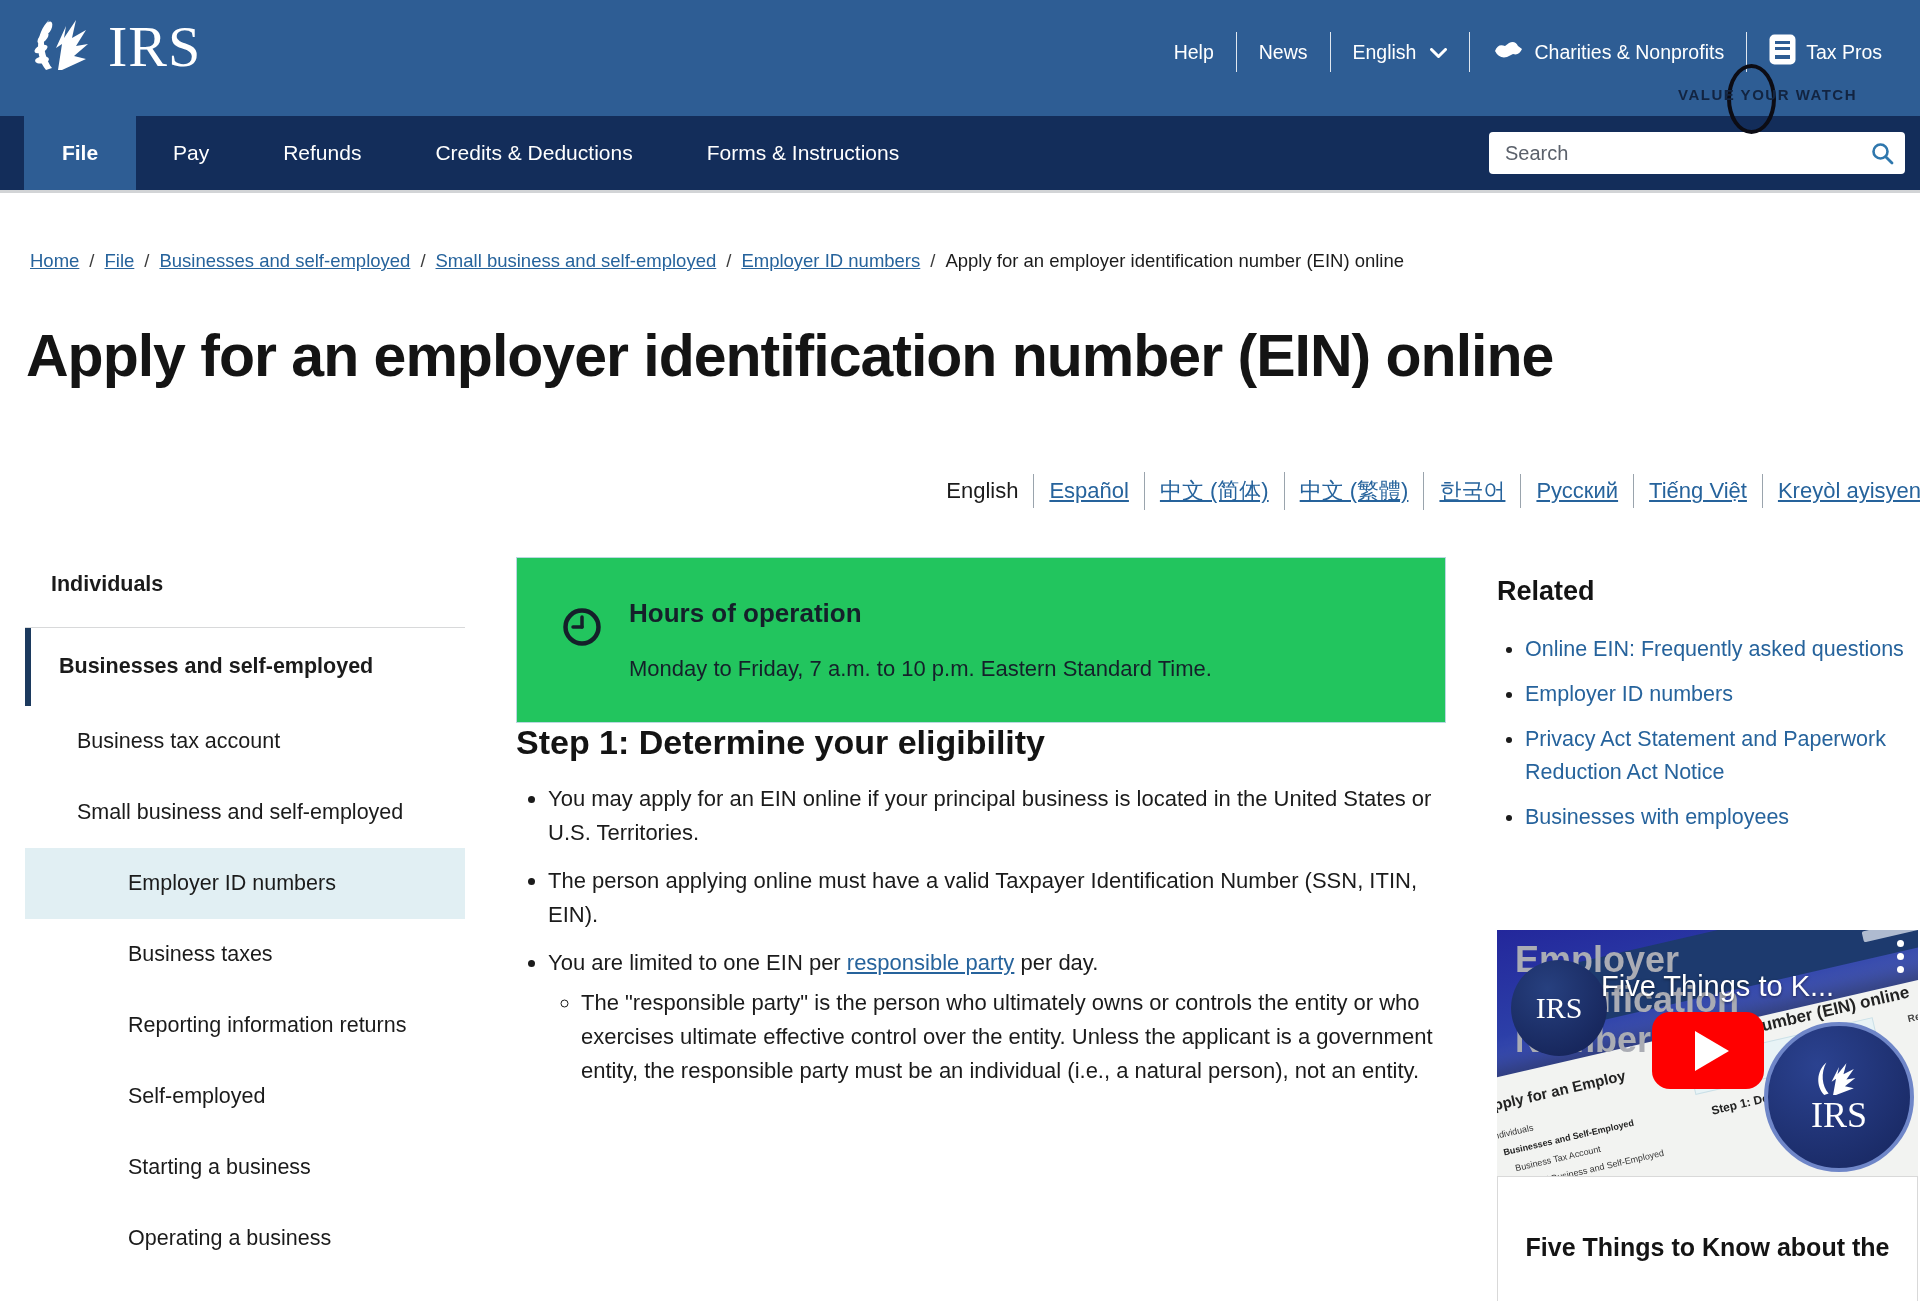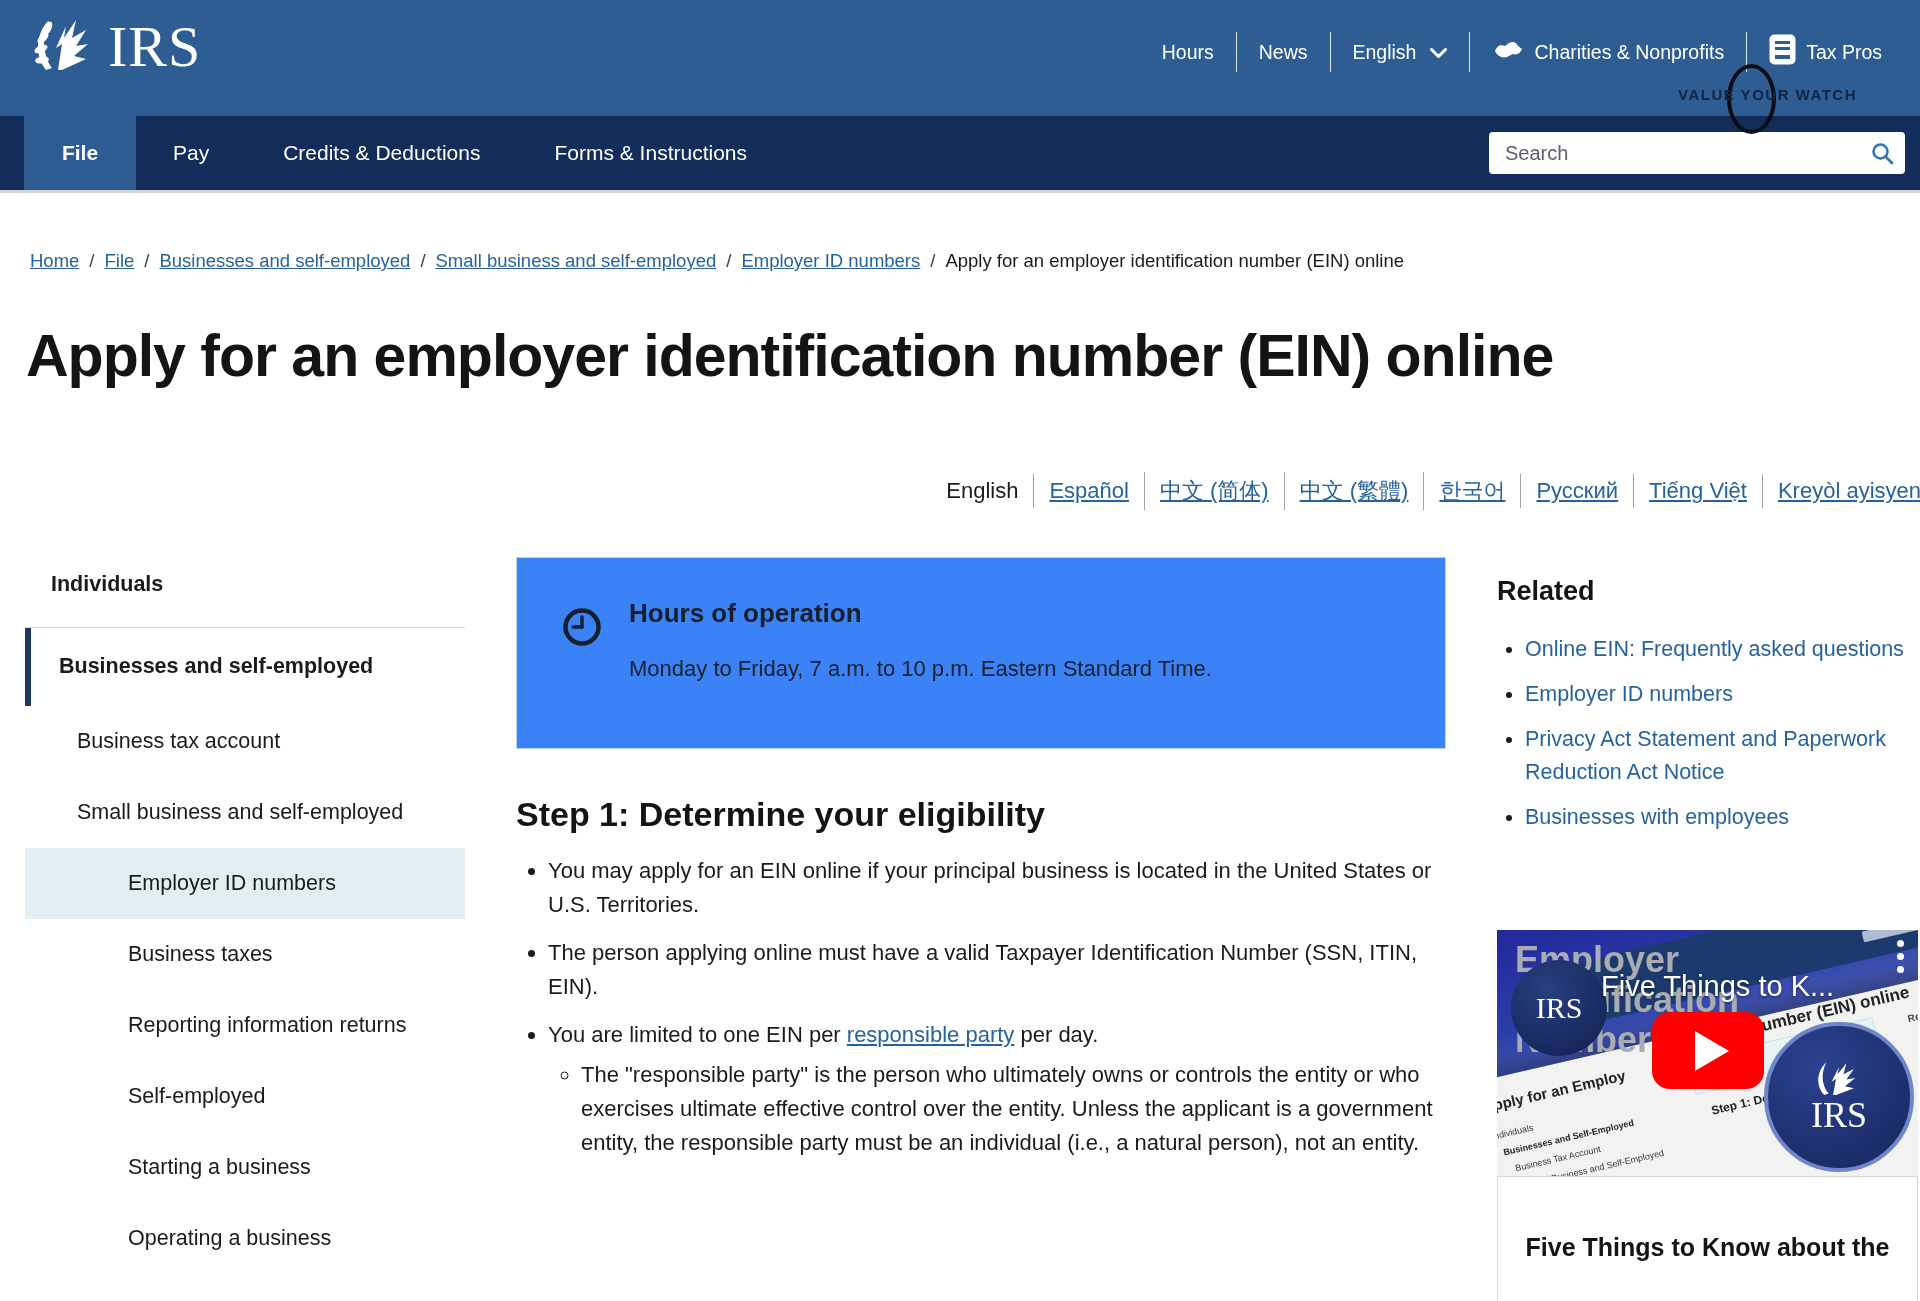--- a/index.html
+++ b/index.html
@@ -51,21 +51,21 @@
   .sidebar { position:absolute; left:25px; top:560px; width:440px; font-size:21.5px; }
   .sb-sec { font-weight:700; padding:12px 0 30px 26px; }
   .sb-root { border-top:1px solid #d8d9da; }
   .sb-root-item { border-left:6px solid #1c3a5e; padding:26px 0 27px 28px; font-weight:700; cursor:pointer; }
   .sb-l2 { padding:23px 0 23px 52px; cursor:pointer; }
   .sb-l3 { padding:23px 0 23px 103px; cursor:pointer; }
   .sb-active { background:#e1eff3; }
 
   
   .main { position:absolute; left:516px; top:557px; width:930px; }
-  .hours { position:relative; width:930px; height:192px; background:#3b82f6; border:1px solid #b9d8e0; margin-bottom:46px; }
+  .hours { position:relative; width:930px; height:166px; background:#22c55e; border:1px solid #b9d8e0; }
   .hours-ic { position:absolute; left:44px; top:48px; }
   .hours-title { position:absolute; left:112px; top:40px; font-size:26px; font-weight:700; color:#15202a; }
   .hours-text { position:absolute; left:112px; top:98px; font-size:22px; color:#15202a; }
   .h2 { font-size:34px; font-weight:700; color:#141414; margin-bottom:20px; }
   .bullets { list-style:disc; padding-left:32px; font-size:22px; line-height:34px; }
   .bullets > li { margin-bottom:14px; }
   .subbullets { list-style:circle; padding-left:33px; margin-top:6px; font-size:22px; line-height:34px; }
   .inline-link { color:#26639c; text-decoration:underline; cursor:pointer; }
   .step2 { margin-top:54px; }
 
@@ -117,21 +117,21 @@
             <ellipse cx="18" cy="16" rx="7" ry="3.5" transform="rotate(-65 18 16)"></ellipse>
             <ellipse cx="12" cy="48" rx="7" ry="3.5" transform="rotate(-8 12 48)"></ellipse>
             <path d="M28 58 L32 32 L26 36 L36 14 L34 26 L46 8 L42 26 L56 18 L46 34 L58 32 L44 44 L56 47 L32 58 Z"></path>
           </g>
         </svg>
       </span>
       <span class="logo-word">IRS</span>
     </div>
 
     <div class="utility">
-      <span class="u-item">Hours</span>
+      <span class="u-item">Help</span>
       <span class="usep"></span>
       <span class="u-item">News</span>
       <span class="usep"></span>
       <span class="u-item">
         <span>English</span>
         <span class="chev">
           <svg width="17" height="11" viewBox="0 0 17 11">
               <polyline points="1.5,1.5 8.5,8.5 15.5,1.5" fill="none" stroke="#fff" stroke-width="3" stroke-linecap="round" stroke-linejoin="round"></polyline>
             </svg>
         </span>
@@ -160,20 +160,21 @@
     </div>
   </div>
 
   <div class="wm-circle"></div>
   <div class="wm-text">VALUE YOUR WATCH</div>
 
   <div class="navbar">
     <div class="nav-menu">
       <div class="nav-tab">File</div>
       <div class="nav-item">Pay</div>
+      <div class="nav-item">Refunds</div>
       <div class="nav-item">Credits &amp; Deductions</div>
       <div class="nav-item">Forms &amp; Instructions</div>
     </div>
     <div class="searchbox">
       <input type="text" placeholder="Search" style="">
       <span class="search-ic">
         <svg width="25" height="25" viewBox="0 0 25 25">
             <circle cx="10.5" cy="10.5" r="7" fill="none" stroke="#2f77ad" stroke-width="2.6"></circle>
             <line x1="15.7" y1="15.7" x2="22" y2="22" stroke="#2f77ad" stroke-width="2.8" stroke-linecap="round"></line>
           </svg>

